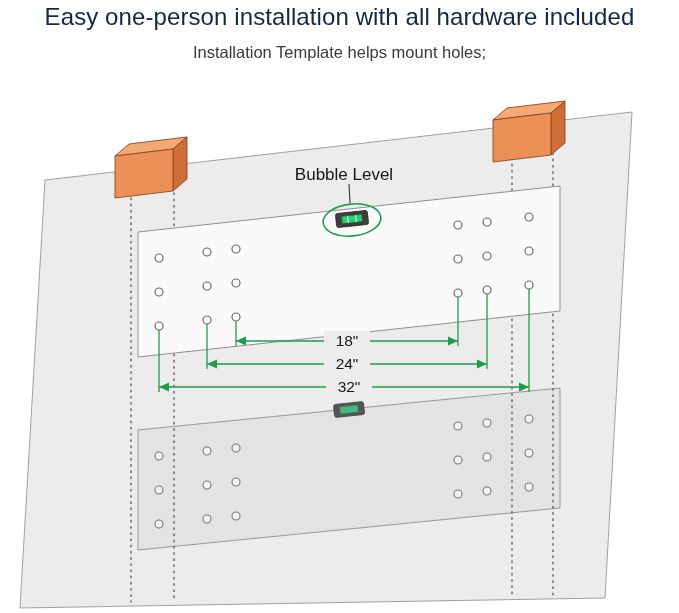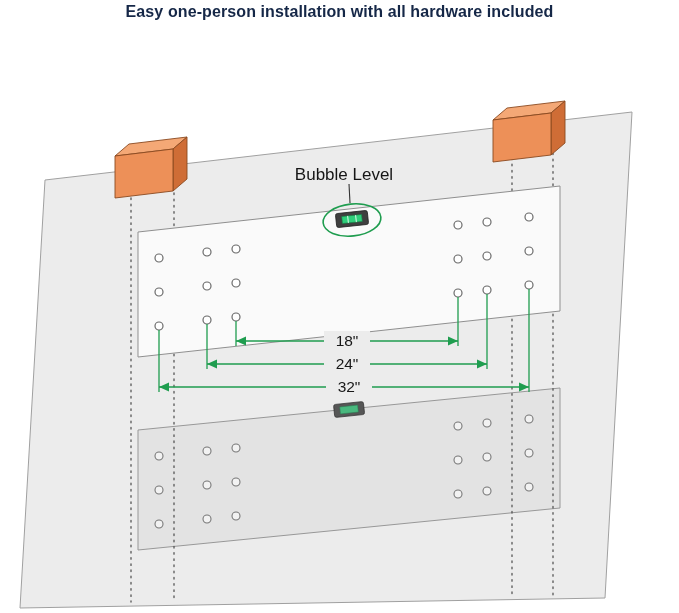--- a/index.html
+++ b/index.html
@@ -14,22 +14,22 @@
   }
   .header {
     position: absolute;
     top: 0; left: 0;
     width: 679px;
     text-align: center;
     z-index: 2;
   }
   .header h1 {
     margin: 3px 0 9px 0;
-    font-size: 16px;
-    font-weight: 700;
+    font-size: 24px;
+    font-weight: 400;
     color: #152747;
     white-space: nowrap;
     letter-spacing: 0.1px;
   }
   .header p.sub {
     margin: 0;
     font-size: 16.5px;
     color: #3a3a3a;
     line-height: 1.5;
   }
@@ -38,20 +38,21 @@
     top: 0; left: 0;
     z-index: 1;
   }
   text { font-family: "Liberation Sans", sans-serif; }
 </style>
 </head>
 <body>
 
 <div class="header">
   <h1>Easy one-person installation with all hardware included</h1>
+  <p class="sub">Installation Template helps mount holes;</p>
 </div>
 
 <svg class="diagram" width="679" height="613" viewBox="0 0 679 613">
 
   <polygon points="45,180 632,112 605,598 20,608" fill="#ececec" stroke="#a0a0a0" stroke-width="1"></polygon>
 
   <polygon points="138,430 560,388 560,508 138,550" fill="#e3e3e3" stroke="#989898" stroke-width="1"></polygon>
 
   <g stroke="#555555" stroke-width="1.3" stroke-dasharray="1.6 4.6" stroke-linecap="round" fill="none">
     <line x1="131" y1="198" x2="131" y2="602"></line>

